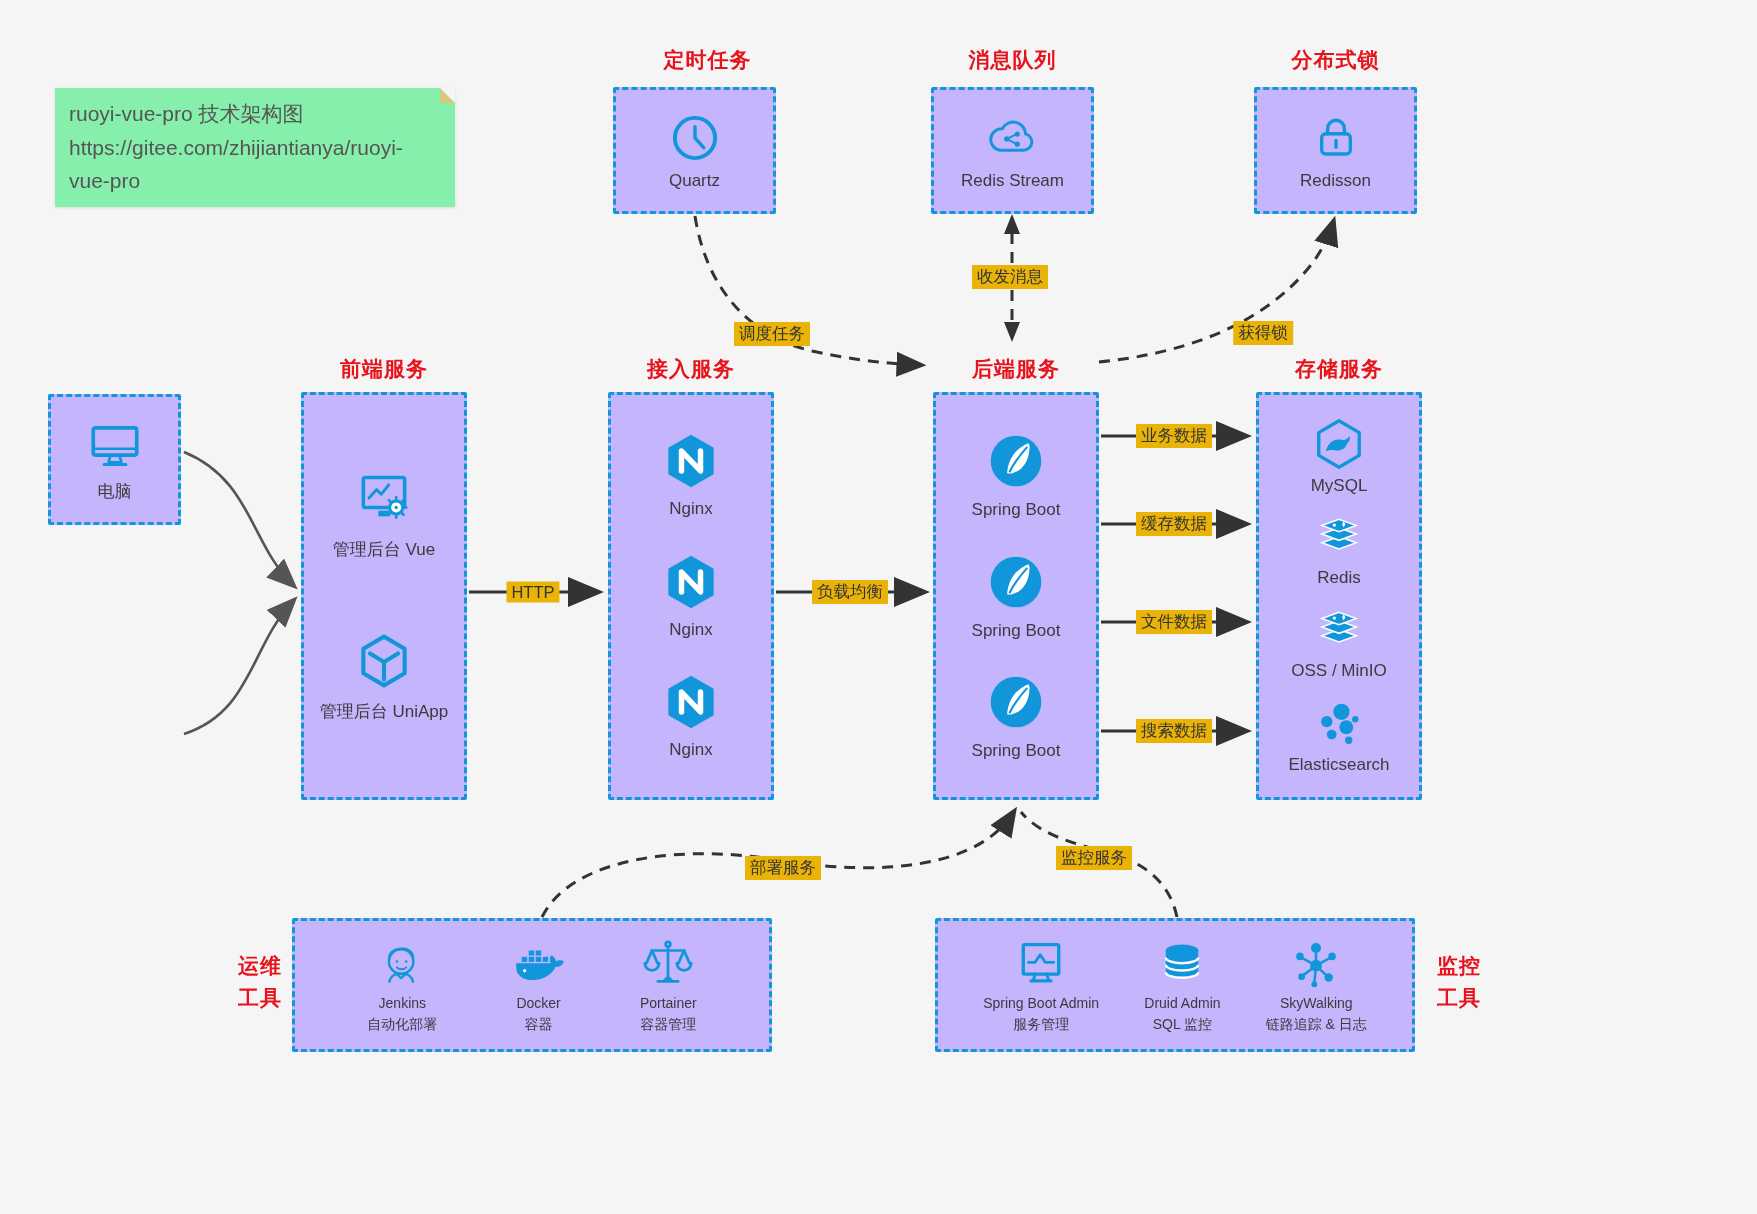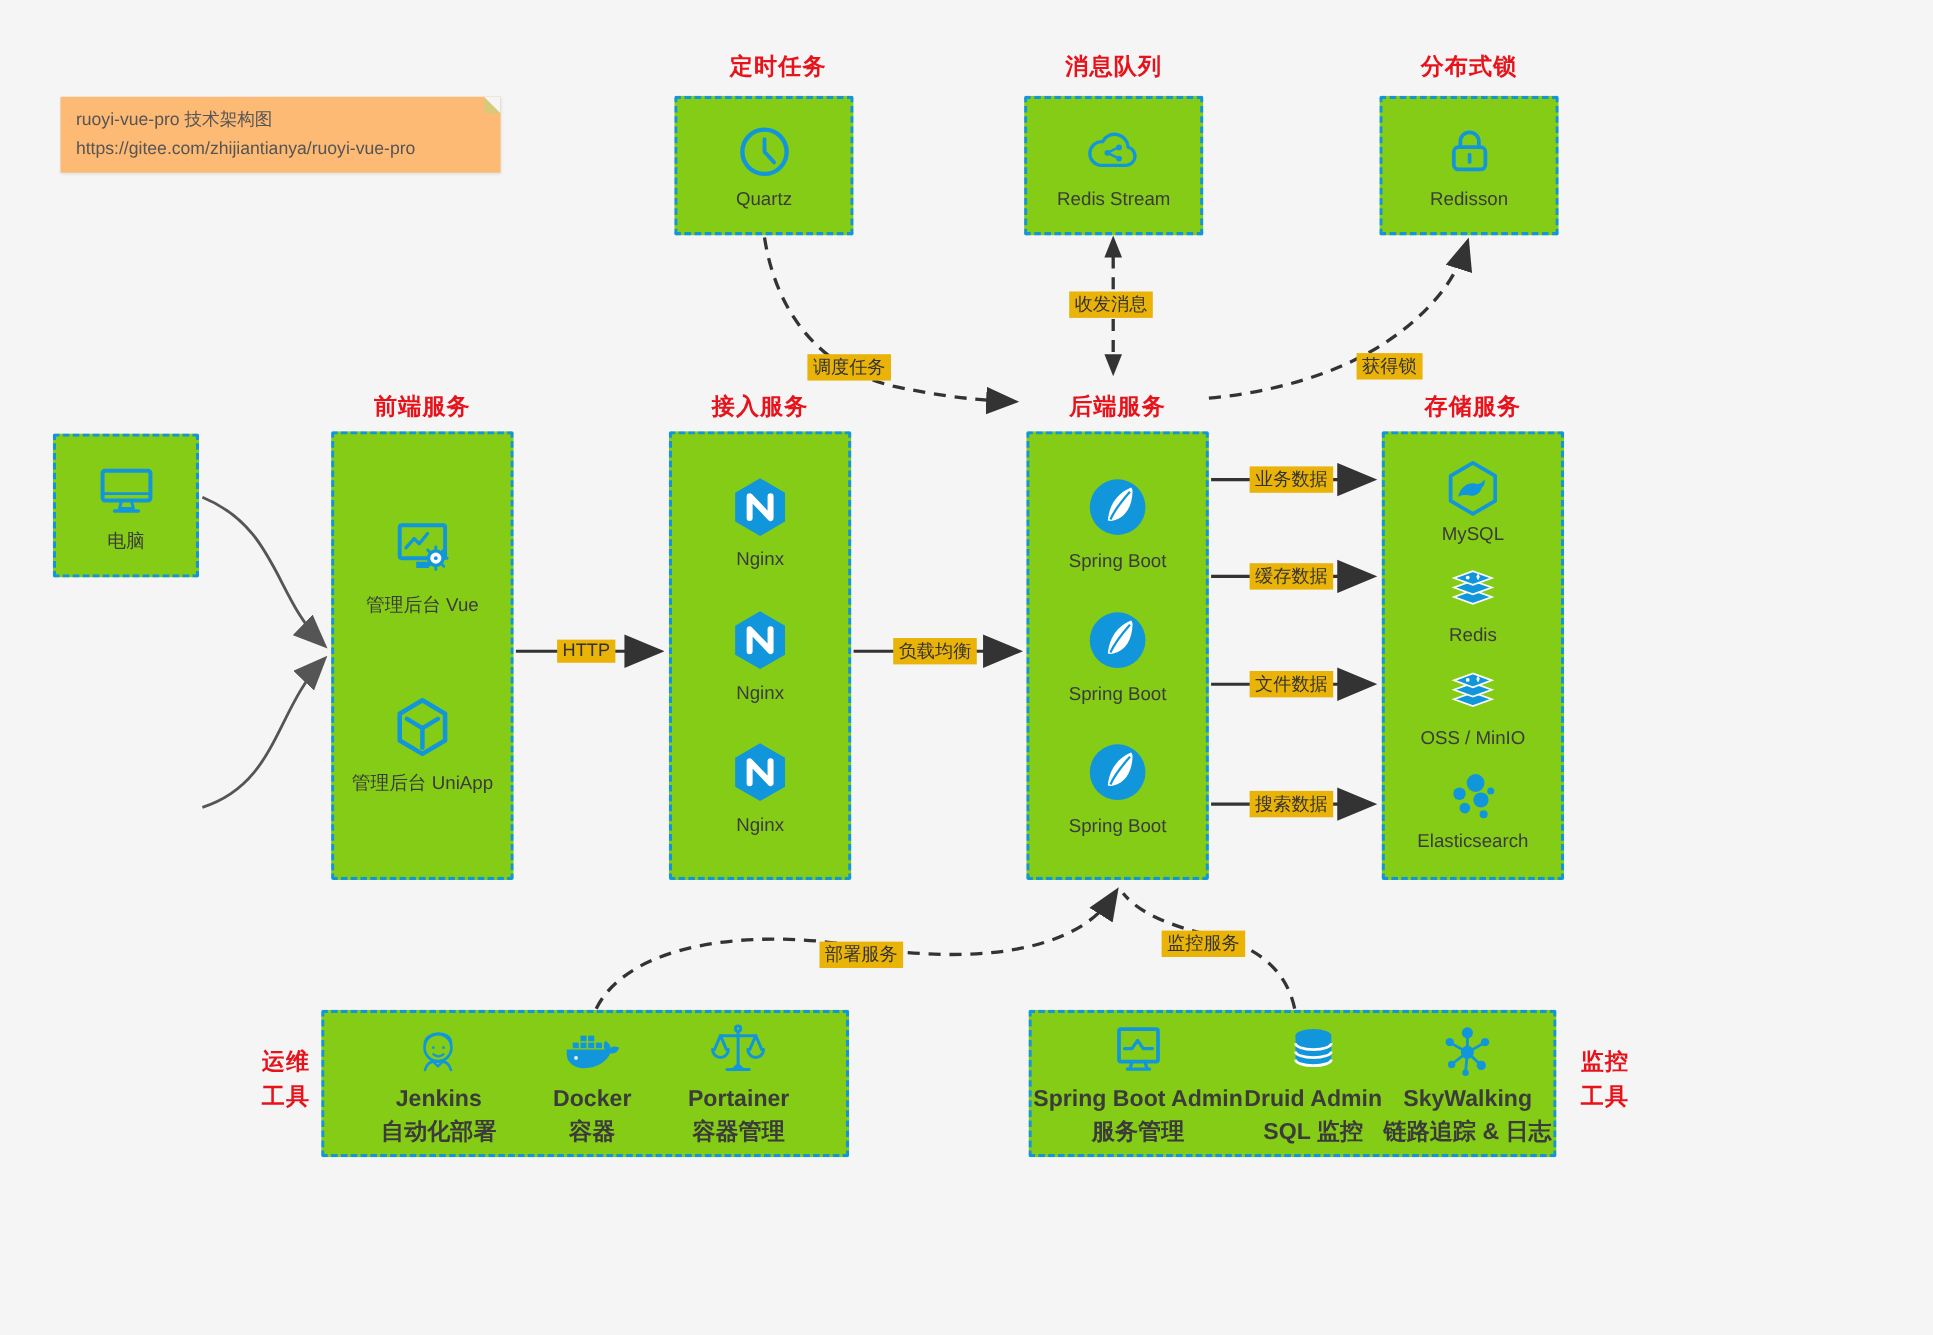--- a/index.html
+++ b/index.html
@@ -1,42 +1,42 @@
 <!DOCTYPE html>
 <html><head>
 <meta charset="utf-8">
 <style>
   html,body { margin:0; padding:0; background:#e9e9ea; }
   .canvas {
     position:relative; width:1757px; height:1214px; background:#f5f5f6;
     font-family:"Liberation Sans","DejaVu Sans",sans-serif; overflow:hidden;
   }
   .dash-box {
-    position:absolute; border:3px dashed #1296db; background:#84cc16;
+    position:absolute; border:3px dashed #1296db; background:#c4b5fd;
     box-sizing:border-box; border-radius:2px;
   }
   .col { display:flex; flex-direction:column; justify-content:space-evenly; align-items:center; padding:4px 0; }
   .row-box { display:flex; flex-direction:row; justify-content:space-evenly; align-items:center; }
   .node { display:flex; flex-direction:column; align-items:center; gap:9px; }
   .node-s { gap:5px; }
   .node-label { font-size:17px; color:#3b3b3b; white-space:nowrap; }
   .group-title {
     position:absolute; color:#e8121b; font-weight:bold; font-size:21px;
     text-align:center; letter-spacing:1px; white-space:nowrap;
   }
   .side-label { position:absolute; color:#e8121b; font-weight:bold; font-size:21px; line-height:1.5; letter-spacing:1px; }
   .tool { display:flex; flex-direction:column; align-items:center; gap:3px; }
-  .tool-name, .tool-desc { font-size:21px; color:#3b3b3b; text-align:center; white-space:nowrap; line-height:1.3;font-weight:bold; }
+  .tool-name, .tool-desc { font-size:14px; color:#3b3b3b; text-align:center; white-space:nowrap; line-height:1.3; }
   .edge-label {
     position:absolute; transform:translate(-50%,-50%); font-size:16.5px; color:#333;
     background:#eab308; padding:1px 5px; white-space:nowrap; z-index:5;
   }
   .note {
-    position:absolute; left:55px; top:88px; width:372px; background:#fdba74;
-    padding:9px 14px; font-size:16px; color:#555; line-height:1.6;
+    position:absolute; left:55px; top:88px; width:372px; background:#86efac;
+    padding:9px 14px; font-size:21px; color:#555; line-height:1.6;
     box-shadow:0 1px 3px rgba(0,0,0,.10); z-index:2;
   }
   .note-fold {
     position:absolute; top:0; right:0; width:0; height:0;
     border-style:solid; border-width:0 15px 15px 0;
     border-color:#f5f5f6 #f5f5f6 #d9c878 #d9c878;
   }
   svg.overlay { position:absolute; left:0; top:0; z-index:4; pointer-events:none; }
   .boxes { position:absolute; inset:0; z-index:3; }
   .st { stroke:#1296db; fill:none; stroke-linecap:round; stroke-linejoin:round; }

